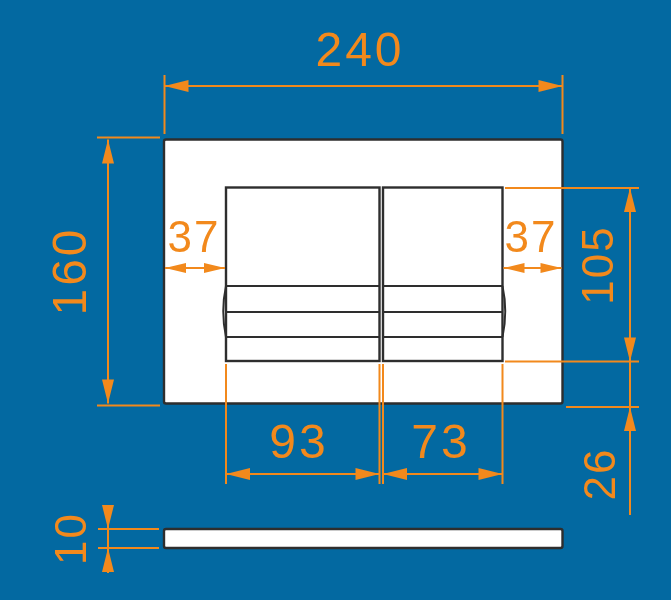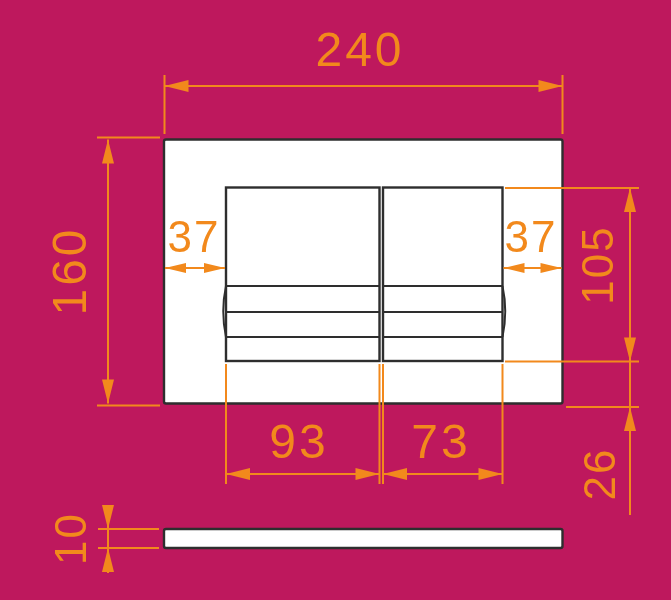--- a/index.html
+++ b/index.html
@@ -4,21 +4,21 @@
 <style>
   html, body {
     margin: 0;
     padding: 0;
     background: #ffffff;
   }
   .canvas {
     position: relative;
     width: 671px;
     height: 600px;
-    background: #be185d;
+    background: #0369a1;
     overflow: hidden;
     text-align: center;
   }
   svg {
     display: block;
   }
   .outline {
     fill: #ffffff;
     stroke: #2e2e2e;
     stroke-width: 2.4;

